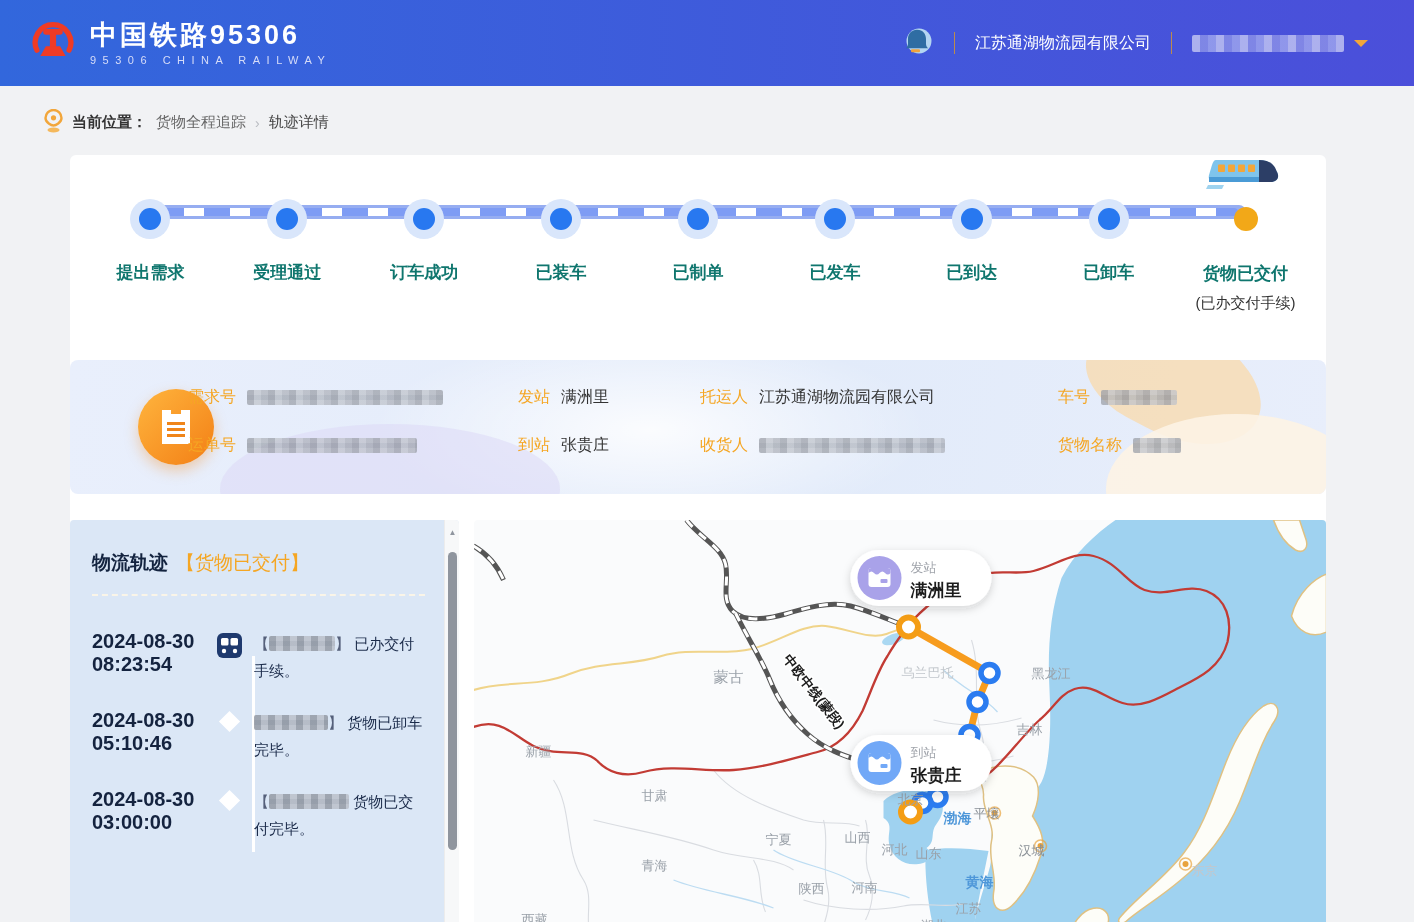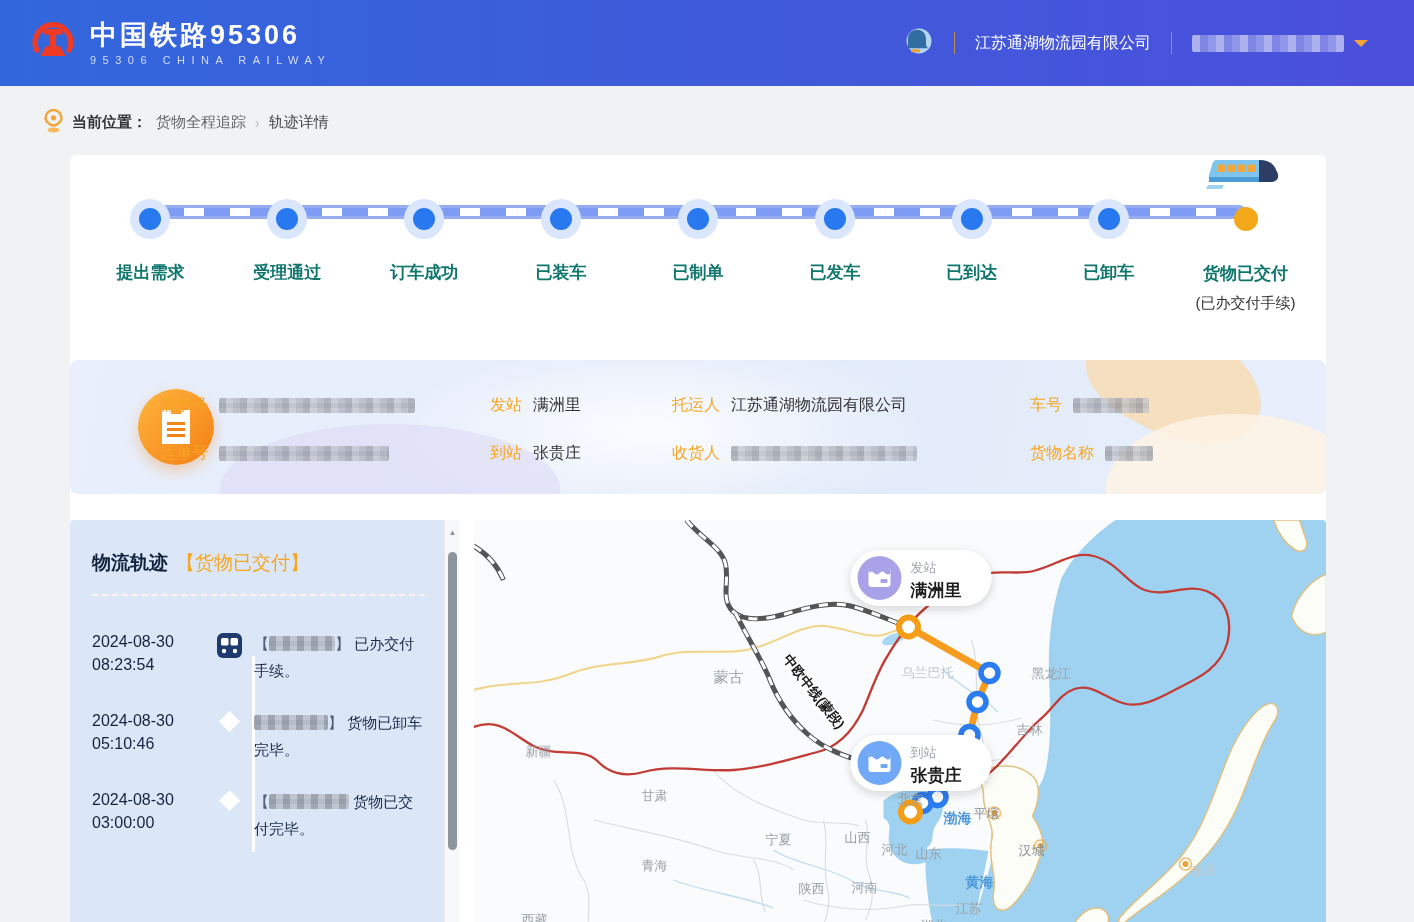--- a/index.html
+++ b/index.html
@@ -46,36 +46,36 @@
   .infocard{position:relative;margin-top:13px;height:134px;border-radius:8px;overflow:hidden;
             background:linear-gradient(100deg,#e9effc,#e2ebfa 60%,#e8eefb)}
   .blob1{position:absolute;right:60px;top:-34px;width:180px;height:110px;background:#f7dcb4;
          border-radius:46% 54% 60% 40%;transform:rotate(28deg);opacity:.85}
   .blob2{position:absolute;left:300px;top:-30px;width:560px;height:200px;background:radial-gradient(ellipse at center,rgba(255,255,255,.85),rgba(255,255,255,0) 70%)}
   .blob3{position:absolute;left:150px;bottom:-60px;width:340px;height:130px;background:#dcd9f6;border-radius:50%;opacity:.55}
   .blob4{position:absolute;right:-40px;bottom:-70px;width:260px;height:150px;background:#fdf3e4;border-radius:50%;opacity:.9}
   .doc-ico{position:absolute;left:68px;top:50%;transform:translateY(-50%);width:76px;height:76px;border-radius:50%;
            background:linear-gradient(135deg,#ffb53e,#f37f15);display:flex;align-items:center;justify-content:center;
            box-shadow:0 6px 14px rgba(243,138,30,.35)}
-  #fields{position:relative;margin-left:90px;padding-top:35px;display:grid;
+  #fields{position:relative;margin-left:118px;padding-top:27px;display:grid;
           grid-template-columns:330px 182px 358px auto;row-gap:27px;font-size:16px}
   .field{display:flex;align-items:center;gap:11px;white-space:nowrap}
   .flabel{color:#f5a623}
   .fvalue{color:#333}
   
   .lower{display:flex;gap:15px;margin-top:26px;height:417px}
   .panel{position:relative;width:389px;background:#dbe7f6;border-radius:4px;padding:30px 34px 10px 22px;overflow:hidden}
   .ptitle-row{display:flex;align-items:baseline;gap:8px}
   .ptitle{font-size:19px;font-weight:700;color:#13233f}
   .pstatus{font-size:19px;font-weight:400;color:#f5a623}
   .psep{border-bottom:2px dashed #faf5e8;margin-top:18px}
   #events{position:relative;margin-top:34px}
   .vline{position:absolute;left:160px;top:26px;bottom:-10px;width:3px;background:#fff}
   .ev{display:flex;margin-bottom:25px;position:relative}
-  .edate{width:118px;font-size:16px;font-weight:400;color:#14233f;line-height:23px}
+  .edate{width:118px;font-size:20px;font-weight:700;color:#14233f;line-height:23px}
   .emark{width:44px;display:flex;justify-content:center;align-items:flex-start;padding-top:2px;position:relative;left:-3px}
   .diamond{width:15px;height:15px;background:#fff;transform:rotate(45deg);margin-top:3px}
   .etext{flex:1;font-size:15px;color:#1b2b4a;line-height:27px}
   .bracket{color:#55607a}
   .redact.dark{background:repeating-linear-gradient(90deg,rgba(110,116,128,.5) 0 7px,rgba(168,173,182,.42) 7px 14px),
                repeating-linear-gradient(0deg,rgba(198,202,210,.55) 0 5px,rgba(158,163,172,.45) 5px 10px)}
   .scrollcol{position:absolute;right:0;top:0;bottom:0;width:15px;background:#f7f8f9;border-left:1px solid #ececec}
   .scrollthumb{position:absolute;top:32px;left:3px;width:9px;height:298px;background:#8f959e;border-radius:5px}
   .scrollarrow{position:absolute;top:8px;left:0;width:15px;text-align:center;font-size:8px;color:#8f959e}
   .mapwrap{flex:1;border-radius:4px;overflow:hidden}

